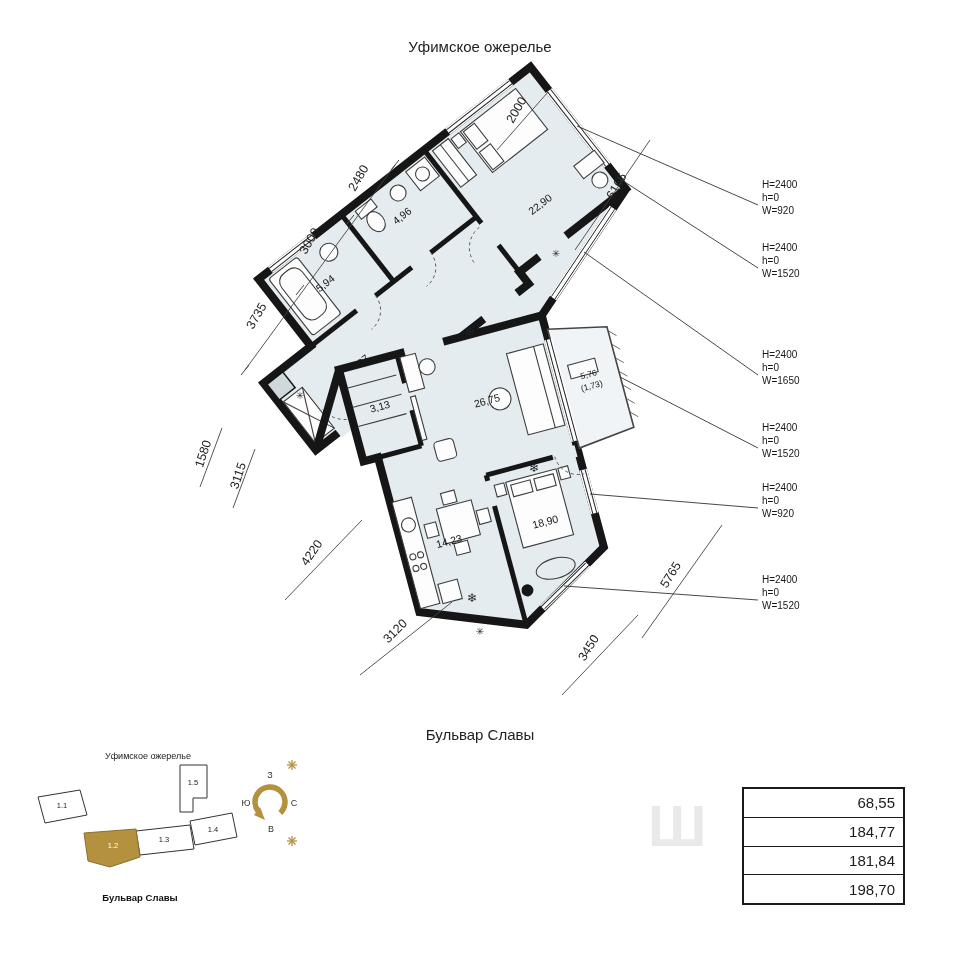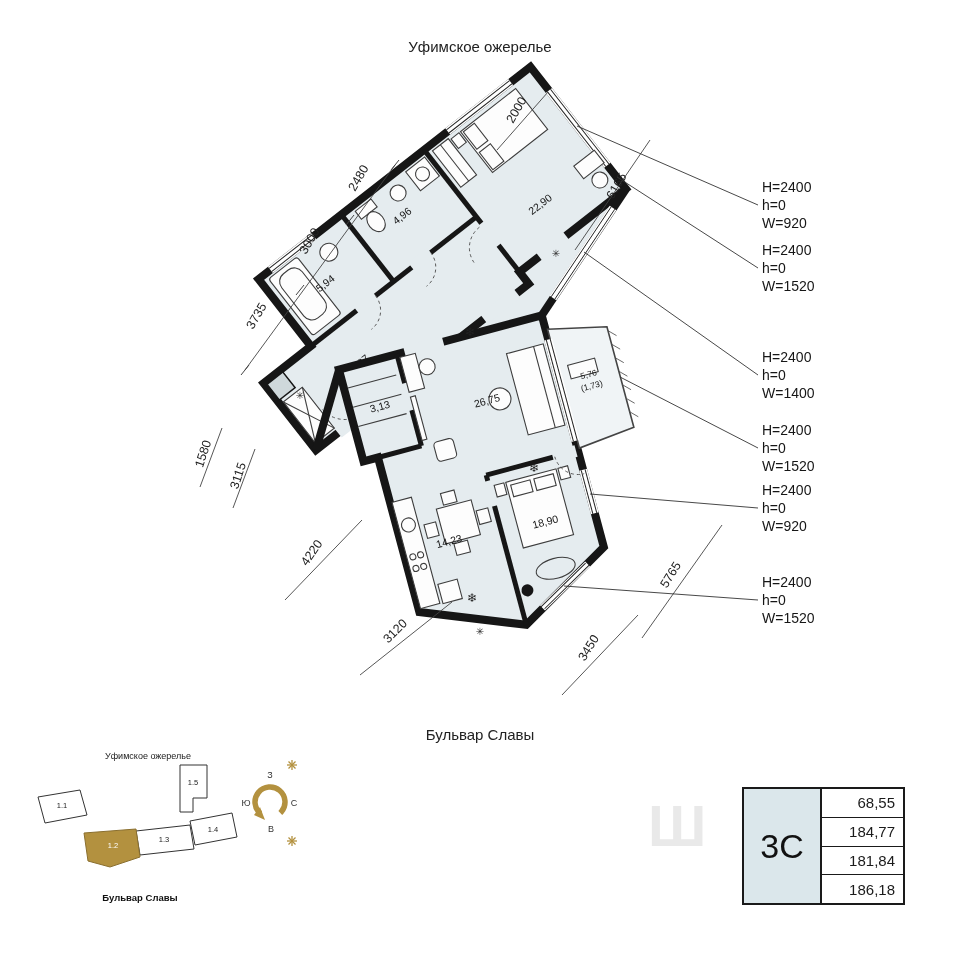--- a/index.html
+++ b/index.html
@@ -1,21 +1,21 @@
 <!DOCTYPE html>
 <html><head>
 <meta charset="utf-8">
 <style>
   html,body{margin:0;padding:0;background:#fff;}
   body{width:960px;height:960px;position:relative;overflow:hidden;
        font-family:"Liberation Sans",sans-serif;color:#1b1b1b;}
   .abs{position:absolute;}
   #plan-title{top:38px;left:0;width:960px;text-align:center;font-size:15px;color:#222;}
   #street-title{top:726px;left:0;width:960px;text-align:center;font-size:15px;color:#222;}
-  .spec{font-size:14px;line-height:1.3;color:#161616;white-space:pre-line;}
+  .spec{font-size:10px;line-height:1.3;color:#161616;white-space:pre-line;}
   
   .shell{fill:#e5ecef;stroke:#161616;stroke-width:8;stroke-linejoin:miter;}
   .fill-only{fill:#e5ecef;stroke:none;}
   .part{stroke:#161616;stroke-width:5;}
   .gap{fill:#e5ecef;stroke:none;}
   .furn{fill:#fdfdfd;stroke:#3d3d3d;stroke-width:1.1;}
   .furn-line{stroke:#3d3d3d;stroke-width:1.1;fill:none;}
   .win-rect{fill:#ffffff;stroke:none;}
   .win-line{stroke:#222;stroke-width:1;}
   .arc{fill:none;stroke:#555;stroke-width:.9;stroke-dasharray:3 3;}
@@ -241,21 +241,21 @@
     <line class="leader" x1="617" y1="177" x2="758" y2="268"></line>
     <line class="leader" x1="584" y1="252" x2="758" y2="375"></line>
     <line class="leader" x1="620" y1="377" x2="758" y2="448"></line>
     <line class="leader" x1="590" y1="494" x2="758" y2="508"></line>
     <line class="leader" x1="564" y1="586" x2="758" y2="600"></line>
   </g>
 </svg>
 
 <div class="abs spec" style="left:762px;top:178px"><span>H=2400</span><br><span>h=0</span><br><span>W=920</span></div>
 <div class="abs spec" style="left:762px;top:241px"><span>H=2400</span><br><span>h=0</span><br><span>W=1520</span></div>
-<div class="abs spec" style="left:762px;top:348px"><span>H=2400</span><br><span>h=0</span><br><span>W=1400</span></div>
+<div class="abs spec" style="left:762px;top:348px"><span>H=2400</span><br><span>h=0</span><br><span>W=1650</span></div>
 <div class="abs spec" style="left:762px;top:421px"><span>H=2400</span><br><span>h=0</span><br><span>W=1520</span></div>
 <div class="abs spec" style="left:762px;top:481px"><span>H=2400</span><br><span>h=0</span><br><span>W=920</span></div>
 <div class="abs spec" style="left:762px;top:573px"><span>H=2400</span><br><span>h=0</span><br><span>W=1520</span></div>
 
 <div class="abs" id="street-title">Бульвар Славы</div>
 
 <svg class="abs" style="left:30px;top:745px" width="330" height="200" viewBox="0 0 330 200">
   <text class="mini-title" x="118" y="14">Уфимское ожерелье</text>
   <polygon class="bld" points="150,20 177,20 177,53 163,53 163,67 150,67"></polygon>
   <text class="bld-label" x="163" y="40">1.5</text>
@@ -287,20 +287,19 @@
         <line x1="0" y1="-5" x2="0" y2="5"></line>
       <line x1="-3.5" y1="-3.5" x2="3.5" y2="3.5"></line>
         <line x1="-3.5" y1="3.5" x2="3.5" y2="-3.5"></line>
     </g>
   </g>
 </svg>
 
 <div class="abs" id="watermark">Ш</div>
 
 <div class="abs" id="info-card">
-  <div id="card-type">3С</div>
   <div id="card-rows">
     <div class="card-row">68,55</div>
     <div class="card-row">184,77</div>
     <div class="card-row">181,84</div>
-    <div class="card-row">186,18</div>
+    <div class="card-row">198,70</div>
   </div>
 </div>
 
 </body></html>

